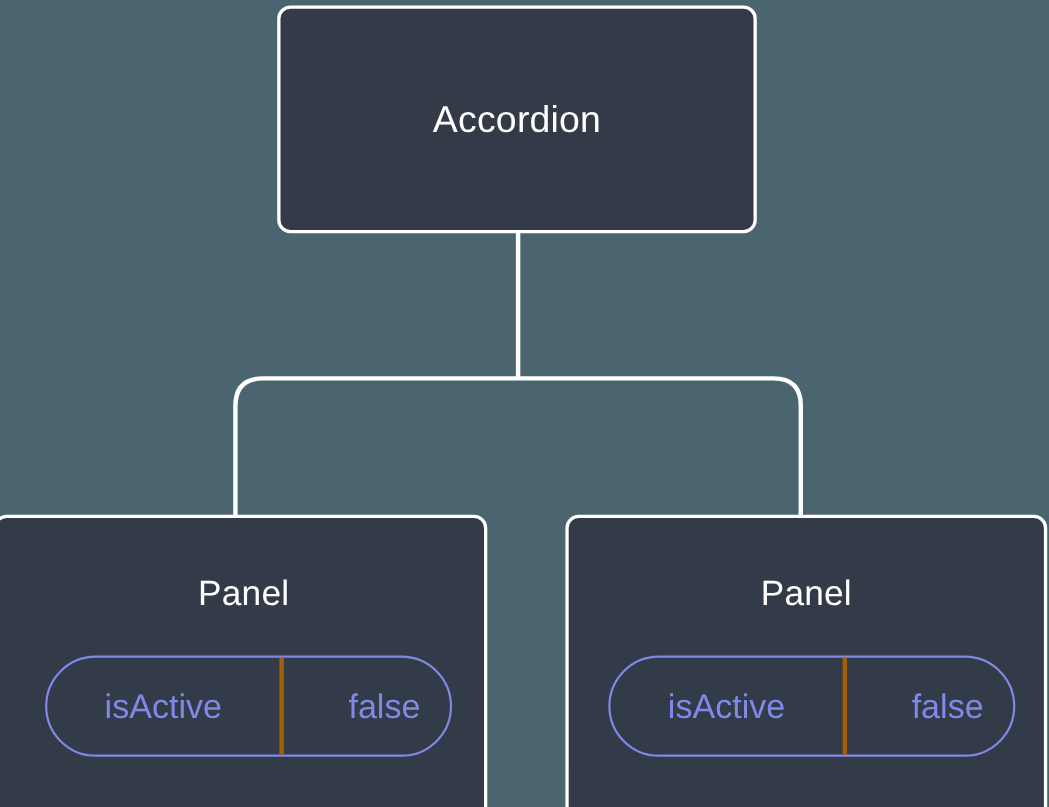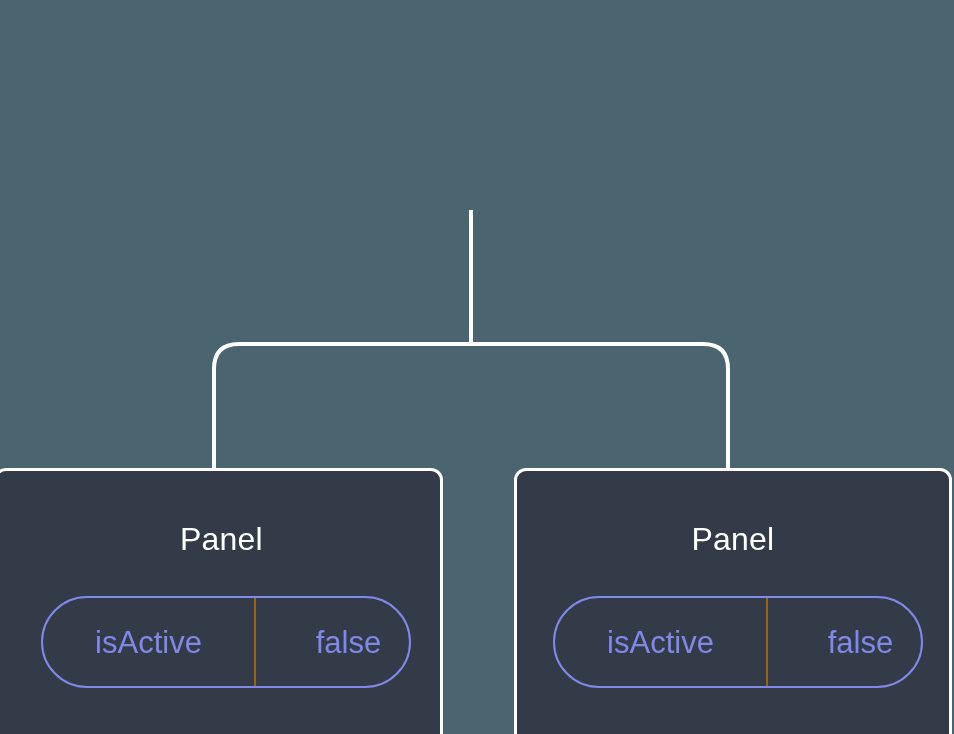--- a/index.html
+++ b/index.html
@@ -107,41 +107,44 @@
     display: flex;
     align-items: center;
     justify-content: center;
     color: #8088e8;
     font-size: 31px;
     line-height: 1;
     white-space: nowrap;
   }
   .pill-key {
     flex: 0 0 211px;
-    border-right: 2px solid #a16207;
+    border-right: 4px solid #a16207;
   }
   .pill-val {
     flex: 1 1 auto;
     margin-left: 32px;
   }
 </style>
 </head>
 <body>
 
 <div id="stage">
 
   <svg id="edges" viewBox="0 0 954 734" width="954" height="734" xmlns="http://www.w3.org/2000/svg" aria-hidden="true">
 
     <path d="M 471 210 L 471 344" fill="none" stroke="#ffffff" stroke-width="4" stroke-linecap="butt"></path>
 
     <path d="M 471 344 L 239 344 Q 214 344 214 369 L 214 470" fill="none" stroke="#ffffff" stroke-width="4" stroke-linecap="butt" stroke-linejoin="round"></path>
 
     <path d="M 471 344 L 703 344 Q 728 344 728 369 L 728 470" fill="none" stroke="#ffffff" stroke-width="4" stroke-linecap="butt" stroke-linejoin="round"></path>
   </svg>
 
+  <div class="node node-root">
+    <div class="node-title">Accordion</div>
+  </div>
 
   <div class="node node-leaf-left">
     <div class="node-title leaf-title">Panel</div>
     <div class="pill">
       <div class="pill-key">isActive</div>
       <div class="pill-val">false</div>
     </div>
   </div>
 
   <div class="node node-leaf-right">

